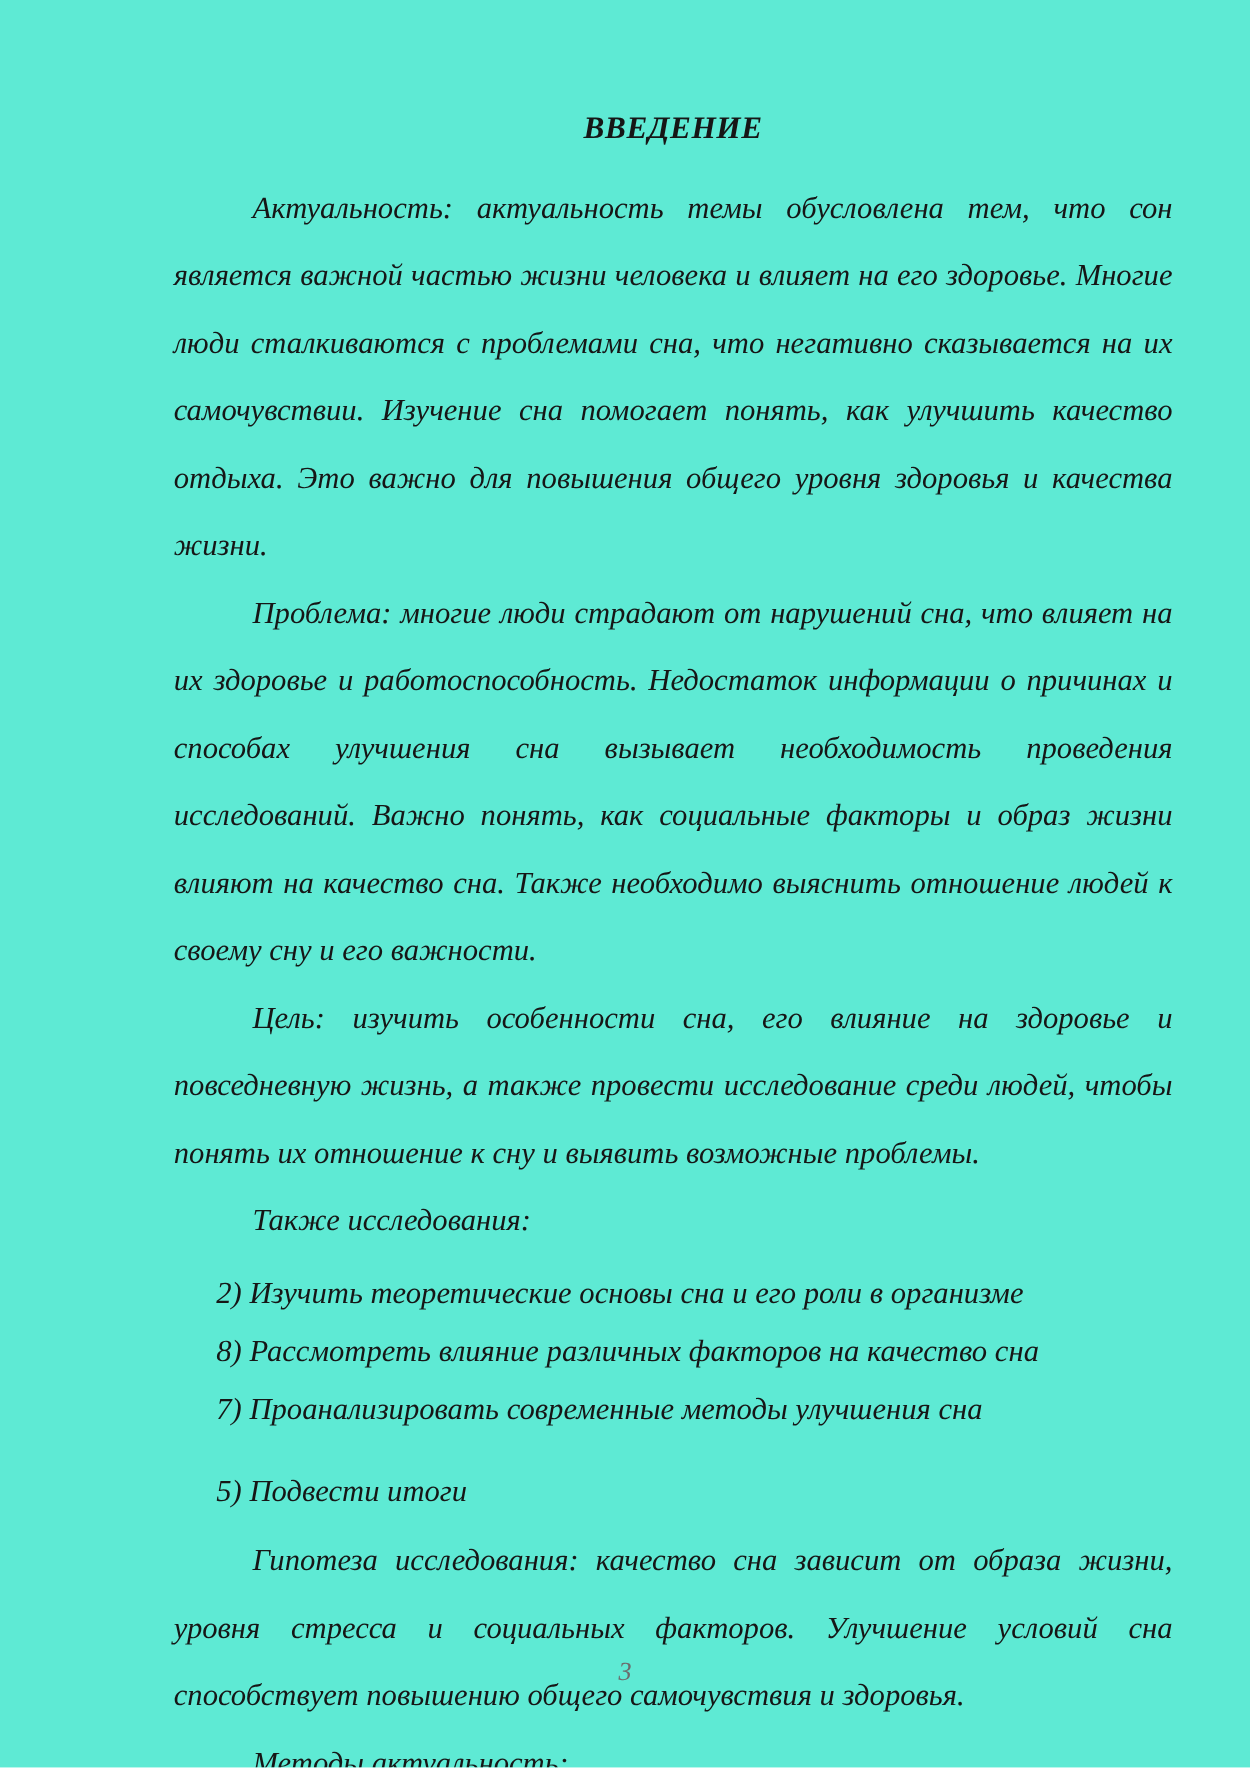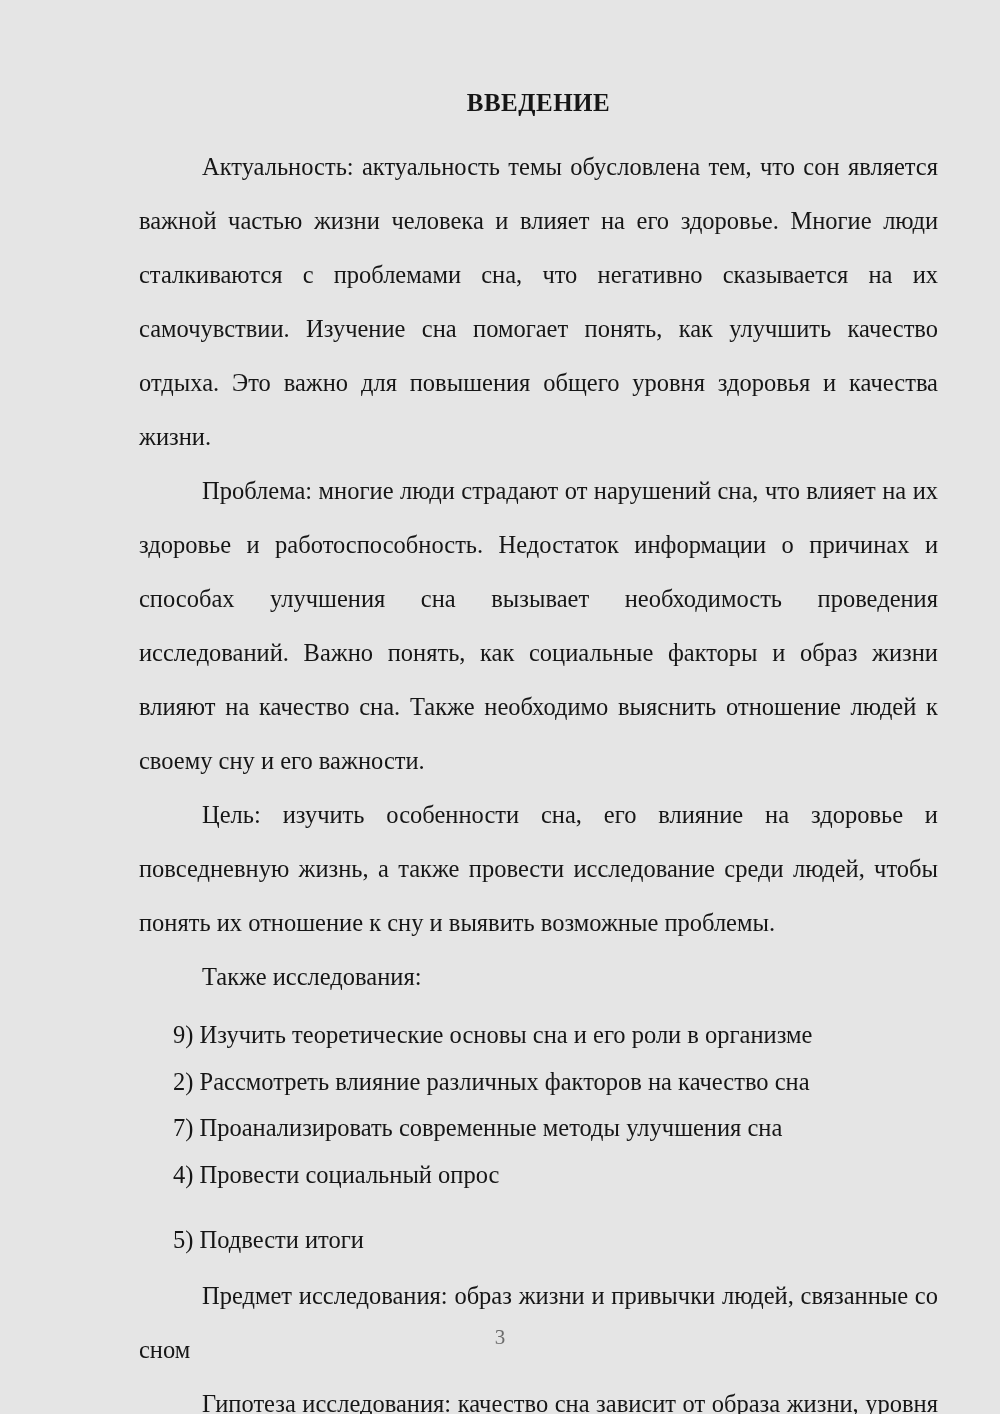--- a/index.html
+++ b/index.html
@@ -7,25 +7,26 @@
     margin: 0;
     padding: 0;
     background: #ffffff;
   }
 
   .page {
     position: relative;
     width: 1000px;
     height: 1414px;
     margin: 0 auto;
-    background: #e5e5e5;
+    background: #5eead4;
     box-sizing: border-box;
     overflow: hidden;
     font-family: "Liberation Serif", "DejaVu Serif", serif;
     color: #161616;
+    font-style: italic;
   }
 
   .content {
     position: absolute;
     left: 139px;
     top: 88px;
     width: 799px; 
   }
 
   .doc-title {
@@ -87,29 +88,27 @@
 
     <p class="body-par">Актуальность: актуальность темы обусловлена тем, что сон является важной частью жизни человека и влияет на его здоровье. Многие люди сталкиваются с проблемами сна, что негативно сказывается на их самочувствии. Изучение сна помогает понять, как улучшить качество отдыха. Это важно для повышения общего уровня здоровья и качества жизни.</p>
 
     <p class="body-par">Проблема: многие люди страдают от нарушений сна, что влияет на их здоровье и работоспособность. Недостаток информации о причинах и способах улучшения сна вызывает необходимость проведения исследований. Важно понять, как социальные факторы и образ жизни влияют на качество сна. Также необходимо выяснить отношение людей к своему сну и его важности.</p>
 
     <p class="body-par">Цель: изучить особенности сна, его влияние на здоровье и повседневную жизнь, а также провести исследование среди людей, чтобы понять их отношение к сну и выявить возможные проблемы.</p>
 
     <p class="body-par">Также исследования:</p>
 
     <div class="list-block">
-      <div class="list-item">9) Изучить теоретические основы сна и его роли в организме</div>
-      <div class="list-item">2) Рассмотреть влияние различных факторов на качество сна</div>
+      <div class="list-item">2) Изучить теоретические основы сна и его роли в организме</div>
+      <div class="list-item">8) Рассмотреть влияние различных факторов на качество сна</div>
       <div class="list-item">7) Проанализировать современные методы улучшения сна</div>
-      <div class="list-item">4) Провести социальный опрос</div>
       <div class="list-item">5) Подвести итоги</div>
     </div>
 
 
-    <p class="body-par">Предмет исследования: образ жизни и привычки людей, связанные со сном</p>
 
     <p class="body-par">Гипотеза исследования: качество сна зависит от образа жизни, уровня стресса и социальных факторов. Улучшение условий сна способствует повышению общего самочувствия и здоровья.</p>
 
     <p class="body-par">Методы актуальность:</p>
 
   </div>
 
   <div class="page-number">3</div>
 
 </div>

